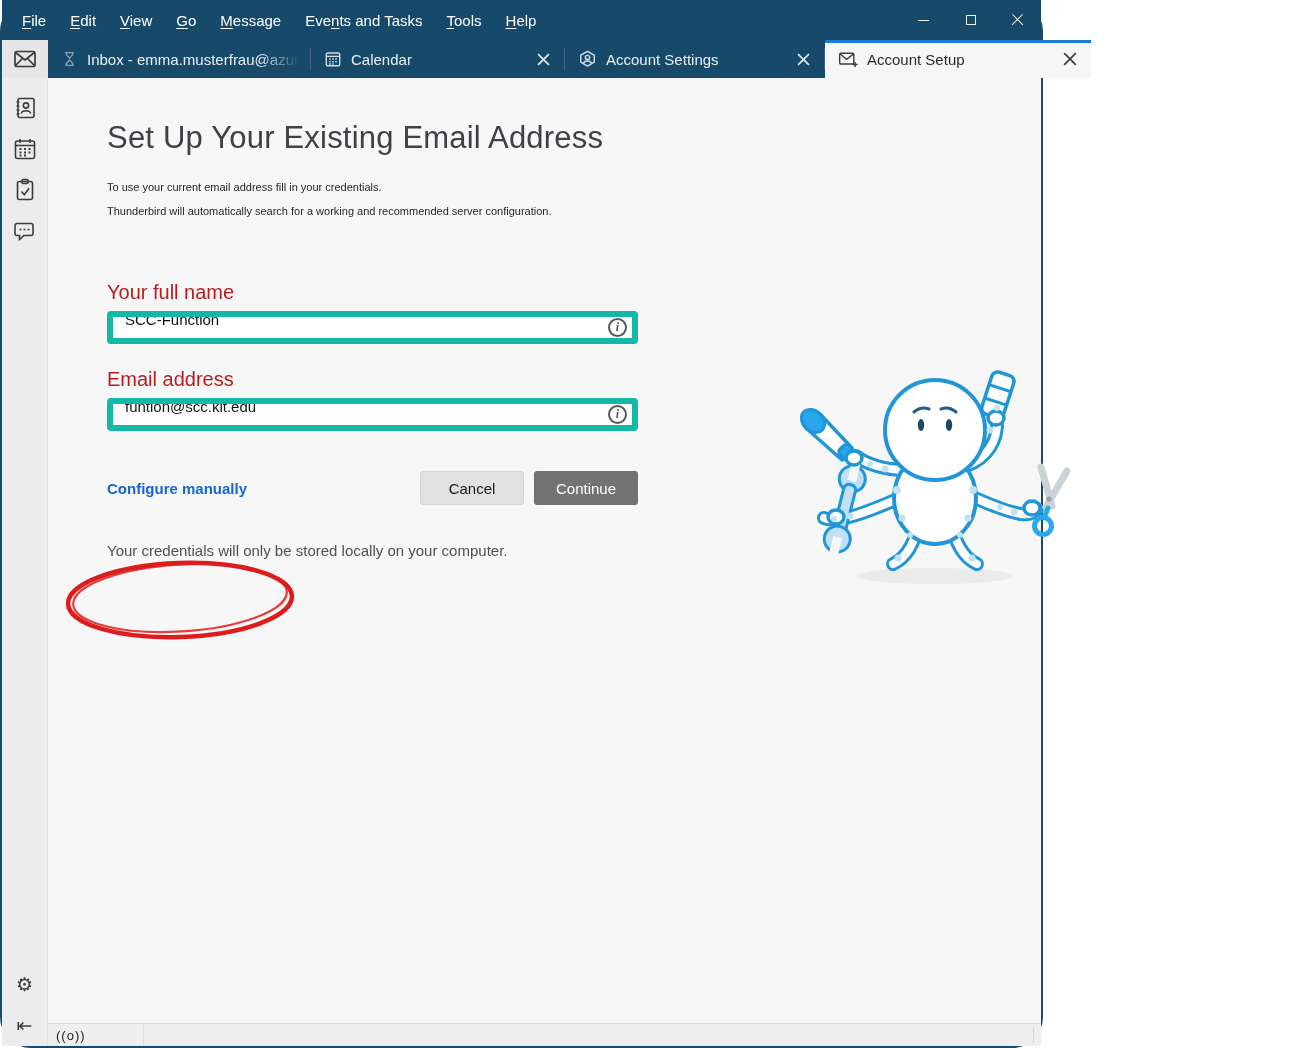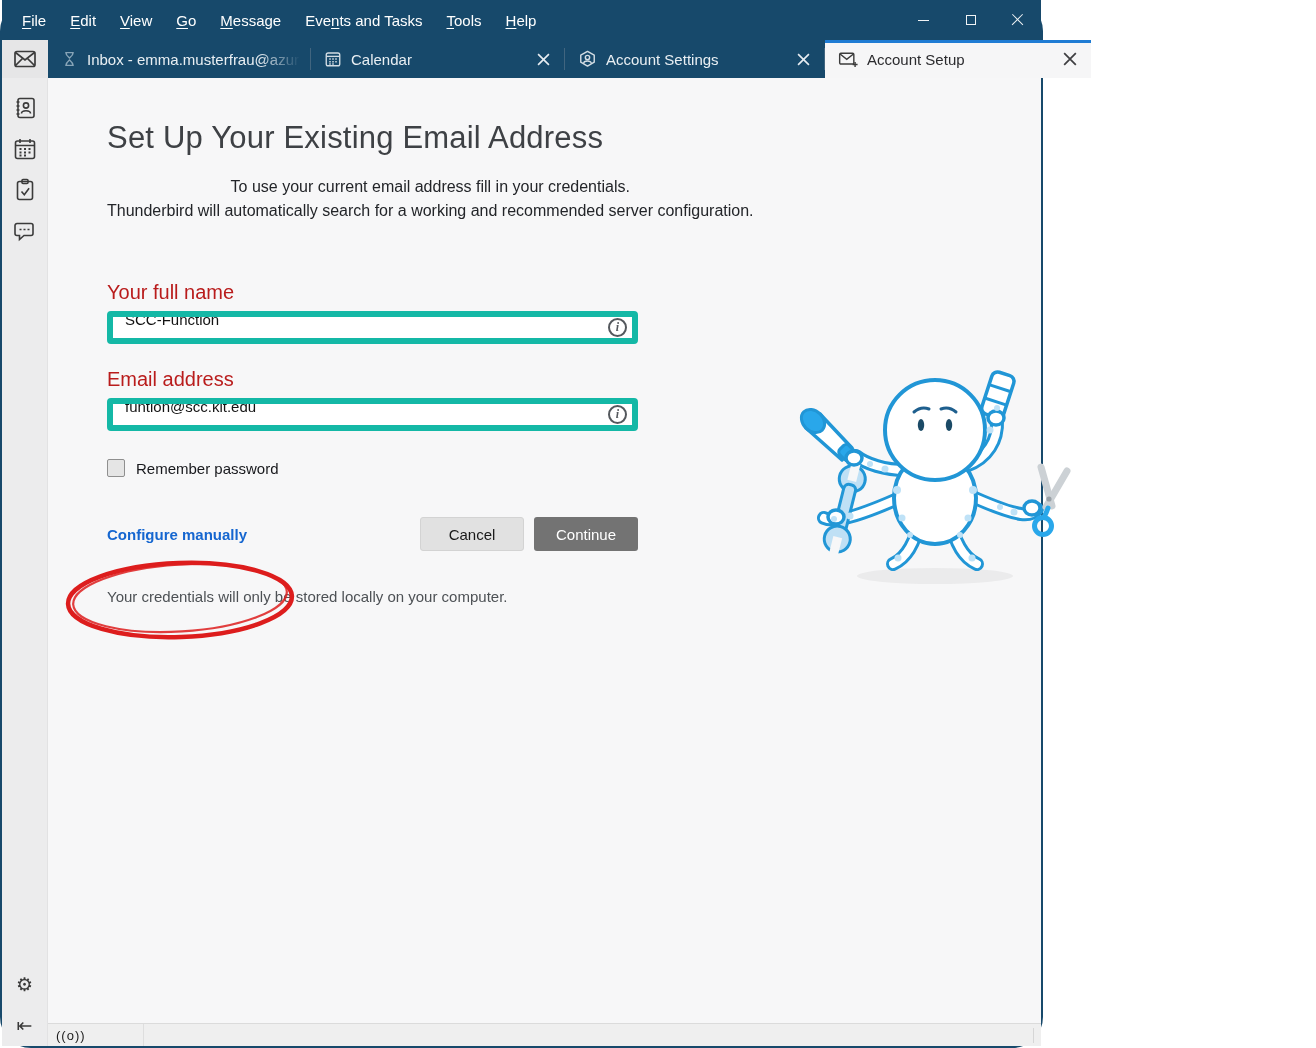--- a/index.html
+++ b/index.html
@@ -42,21 +42,21 @@
   .tab-fade { position:absolute; top:0; right:0; bottom:0; width:42px; background:linear-gradient(90deg, rgba(23,73,107,0), #17496b); }
   .tab.active { background:#f6f6f7; color:#2b2b2e; }
   .tab.active::before { content:""; position:absolute; top:0; left:0; right:0; height:3px; background:#1f7cd4; }
   .tab-sep { width:1px; background:#41657f; margin:8px 0; flex:none; }
   .tab-close { width:22px; height:22px; display:flex; align-items:center; justify-content:center; flex:none; }
   .tab-close svg { display:block; }
 
   
   .content { flex:1; position:relative; background:#f7f7f8; min-height:0;text-decoration:underline; }
   .page-title { position:absolute; left:59px; top:42px; font-size:31px; font-weight:300; letter-spacing:.2px; color:#3e4145; }
-  .page-sub { position:absolute; left:59px; top:97px; font-size:16px; line-height:24px; color:#232529;text-align:center; }
+  .page-sub { position:absolute; left:59px; top:97px; font-size:11px; line-height:24px; color:#232529; }
 
   .setup-form { position:absolute; left:59px; top:203px; width:531px; }
   .field { margin-bottom:28px; }
   .field:first-child { margin-bottom:24px; }
   .field-label { font-size:20px; color:#b91c1c; margin-bottom:7px; }
   .input-wrap { position:relative; }
   .text-input { width:100%; height:33px; border:6px solid #14b8a6; border-radius:4px; background:#ffffff;
     padding:0 38px 16px 12px; font-size:15px; color:#131313; font-family:"Liberation Sans", sans-serif; outline:none; }
   .info-icon { position:absolute; right:11px; top:7px; width:19px; height:19px; border:2px solid #54585d; border-radius:50%;
     color:#54585d; font:italic bold 12px/15px "Liberation Serif", serif; text-align:center; }
@@ -234,24 +234,20 @@
 
           <div class="field">
             <div class="field-label">Email address</div>
             <div class="input-wrap">
               <input class="text-input" type="text" value="funtion@scc.kit.edu" style="">
               <span class="info-icon">i</span>
             </div>
           </div>
 
 
-          <div class="remember-row">
-            <span class="checkbox"></span>
-            <span class="remember-label">Remember password</span>
-          </div>
 
           <div class="actions-row">
             <a href="#" class="link">Configure manually</a>
             <button class="btn btn-cancel">Cancel</button>
             <button class="btn btn-continue">Continue</button>
           </div>
 
           <div class="footer-note">Your credentials will only be stored locally on your computer.</div>
         </div>
 

